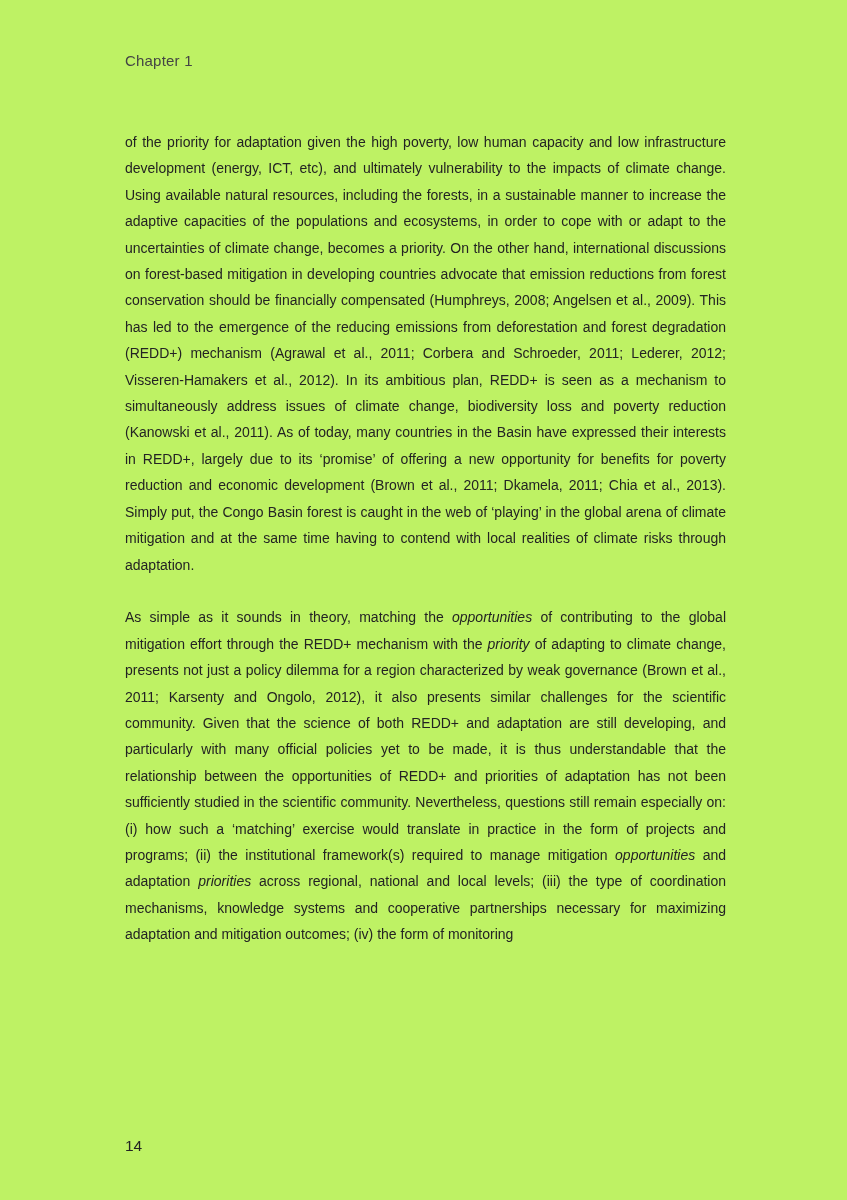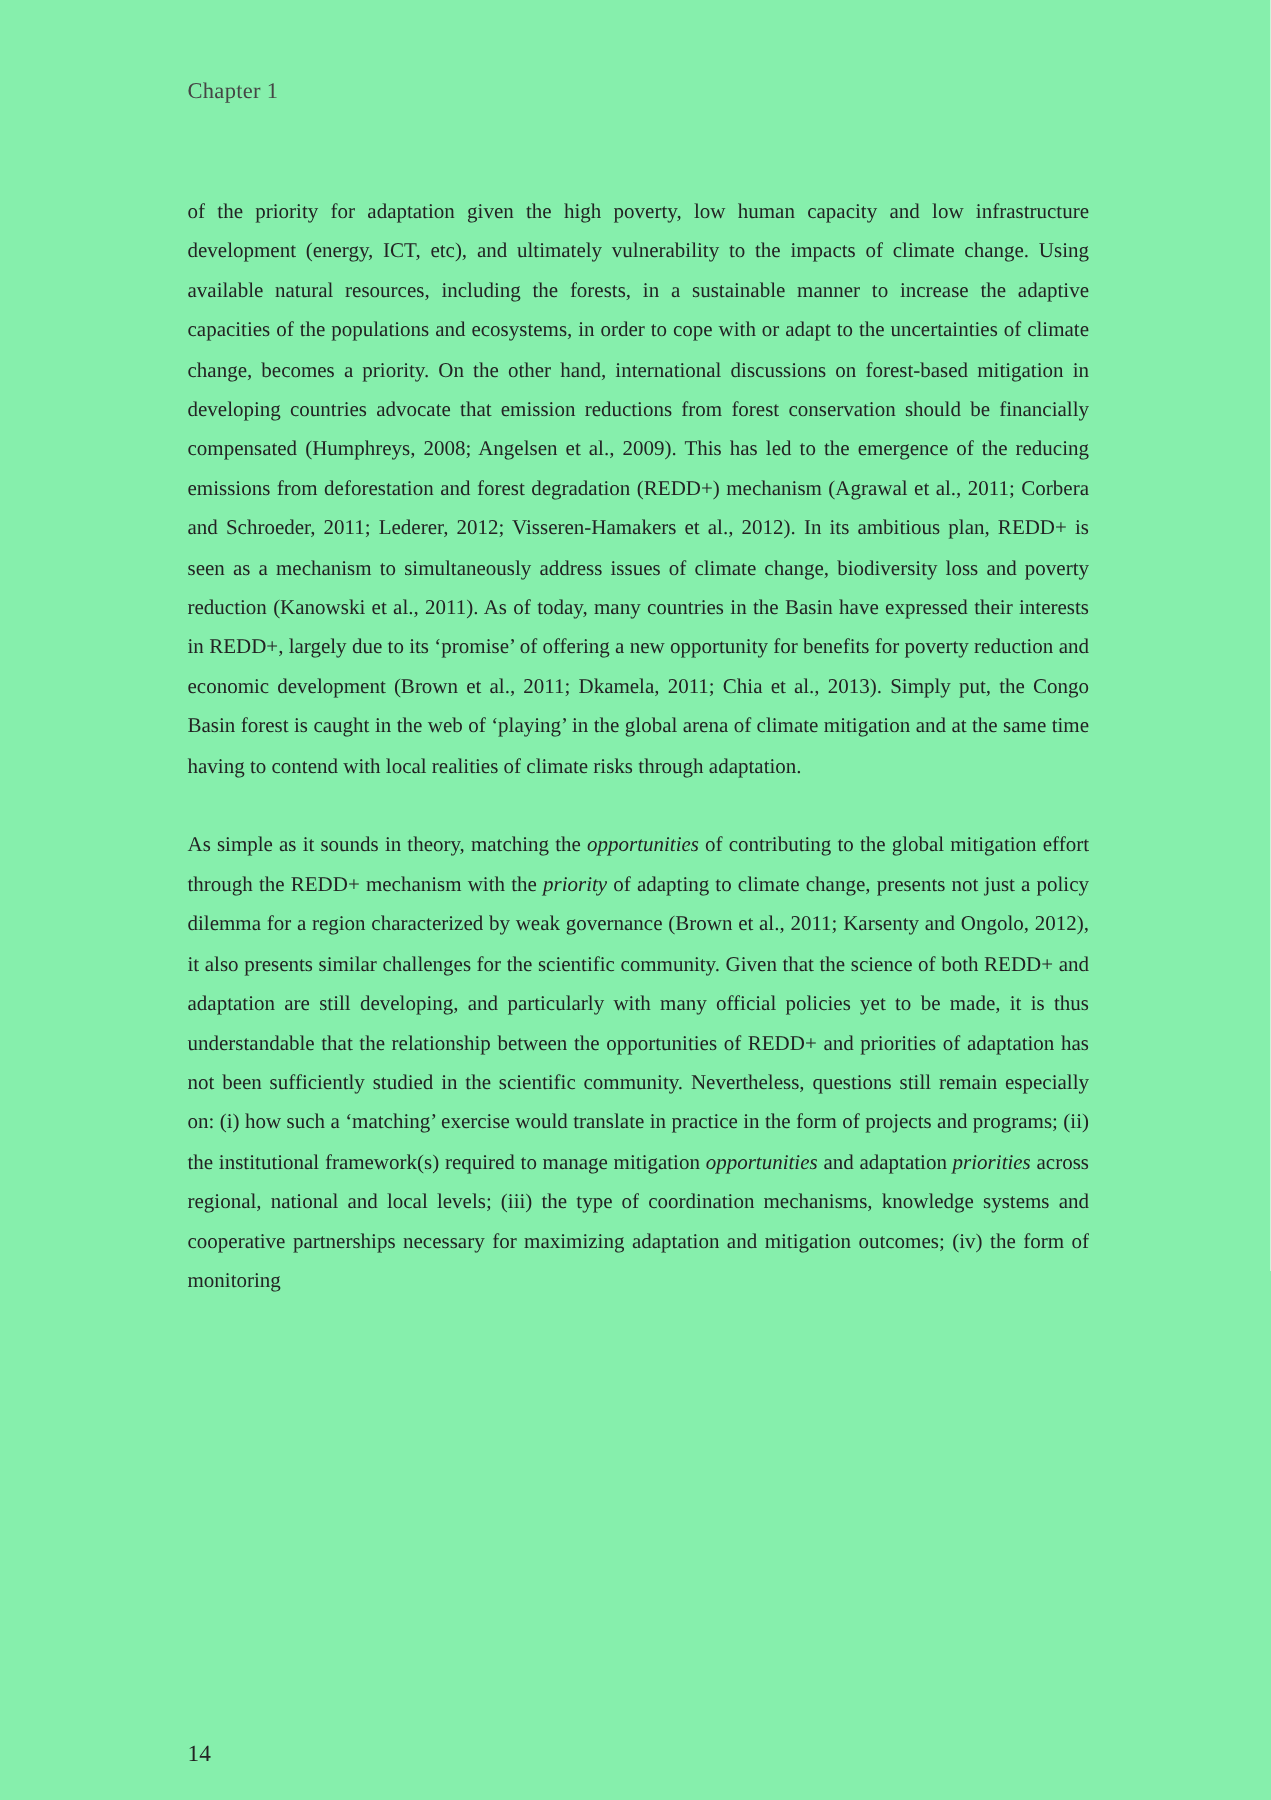--- a/index.html
+++ b/index.html
@@ -4,23 +4,23 @@
 <style>
   html, body {
     margin: 0;
     padding: 0;
     background: #ffffff;
   }
   .page {
     position: relative;
     width: 847px;
     height: 1200px;
-    background: #86efac;
+    background: #bef264;
     overflow: hidden;
-    font-family: Liberation Serif, serif;
+    font-family: Liberation Sans, sans-serif;
   }
   .running-header {
     position: absolute;
     left: 125px;
     top: 52px;
     font-size: 15px;
     line-height: 18px;
     color: #454545;
     letter-spacing: 0.2px;
   }
@@ -43,21 +43,20 @@
   .body-text .italic {
     font-style: italic;
   }
   .page-number {
     position: absolute;
     left: 125px;
     top: 1136px;
     font-size: 15.5px;
     line-height: 19px;
     color: #232323;
-    margin-top: 24px;
   }
 </style>
 </head>
 <body>
 
 <div class="page">
   <div class="running-header">Chapter 1</div>
 
   <div class="body-text">
       <p><span>of the priority for adaptation given the high poverty, low human capacity and low infrastructure development (energy, ICT, etc), and ultimately vulnerability to the impacts of climate change. Using available natural resources, including the forests, in a sustainable manner to increase the adaptive capacities of the populations and ecosystems, in order to cope with or adapt to the uncertainties of climate change, becomes a priority. On the other hand, international discussions on forest-based mitigation in developing countries advocate that emission reductions from forest conservation should be financially compensated (Humphreys, 2008; Angelsen et al., 2009). This has led to the emergence of the reducing emissions from deforestation and forest degradation (REDD+) mechanism (Agrawal et al., 2011; Corbera and Schroeder, 2011; Lederer, 2012; Visseren-Hamakers et al., 2012). In its ambitious plan, REDD+ is seen as a mechanism to simultaneously address issues of climate change, biodiversity loss and poverty reduction (Kanowski et al., 2011). As of today, many countries in the Basin have expressed their interests in REDD+, largely due to its ‘promise’ of offering a new opportunity for benefits for poverty reduction and economic development (Brown et al., 2011; Dkamela, 2011; Chia et al., 2013).  Simply put, the Congo Basin forest is caught in the web of ‘playing’ in the global arena of climate mitigation and at the same time having to contend with local realities of climate risks through adaptation.</span></p>

